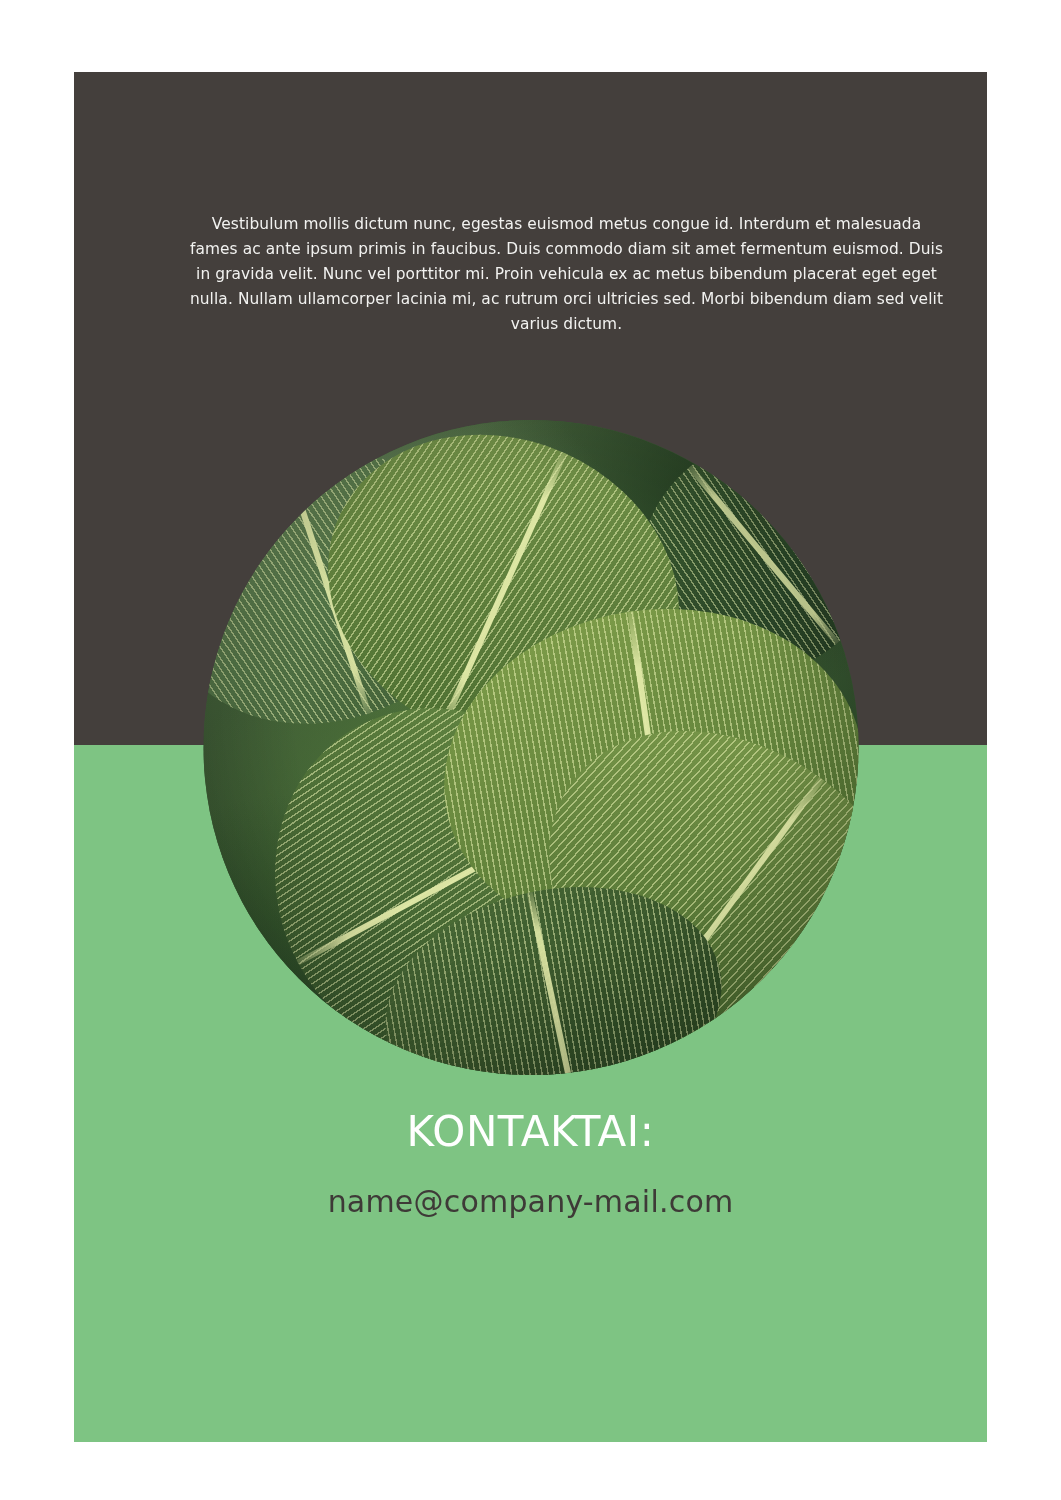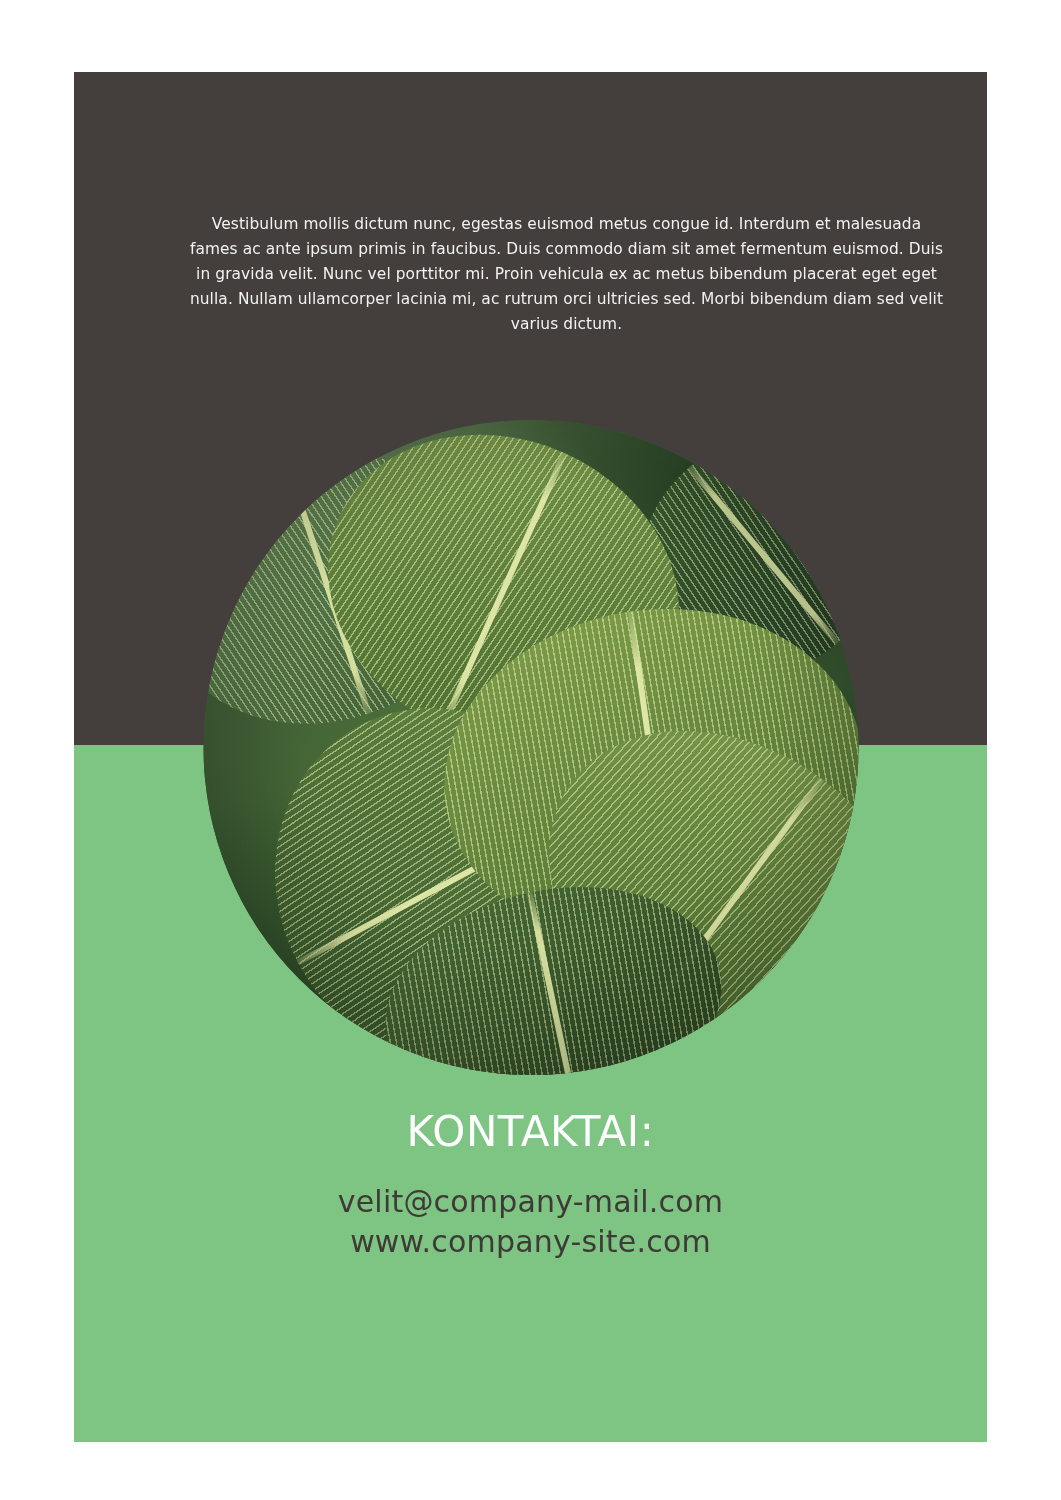--- a/index.html
+++ b/index.html
@@ -216,17 +216,16 @@
       <div class="leaf leaf-e"></div>
       <div class="leaf leaf-c"></div>
       <div class="leaf leaf-d"></div>
       <div class="leaf leaf-g"></div>
     </div>
     <div class="photo-vignette"></div>
   </div>
 
   <div class="contacts">
     <h2 class="contacts-title">KONTAKTAI:</h2>
-    <div class="contact-line link">velit@company-mail.com</div>
-    <div class="contact-line link">www.company-site.com</div>
+    <div class="contact-line link">name@company-mail.com</div>
   </div>
 
 </div>
 
 </body></html>

